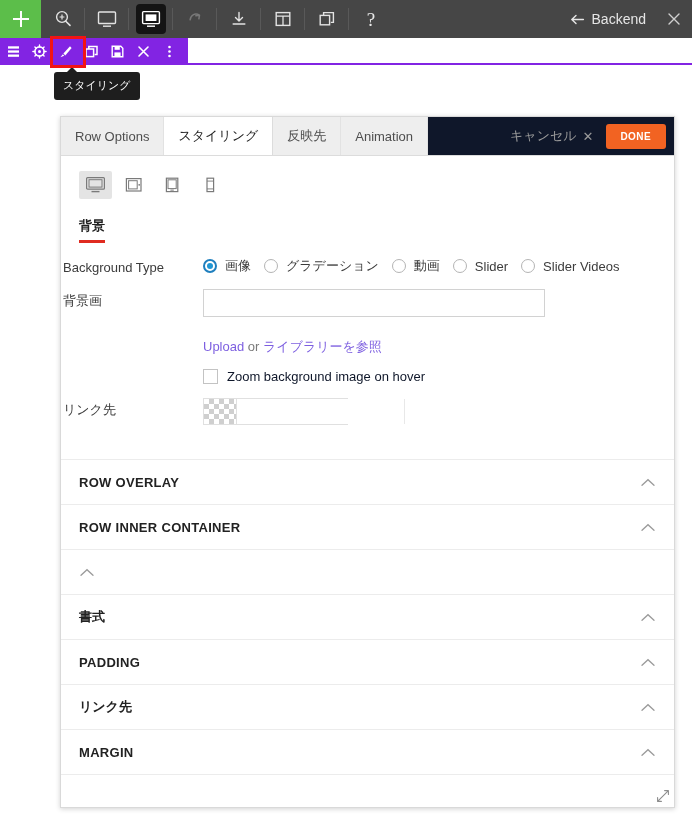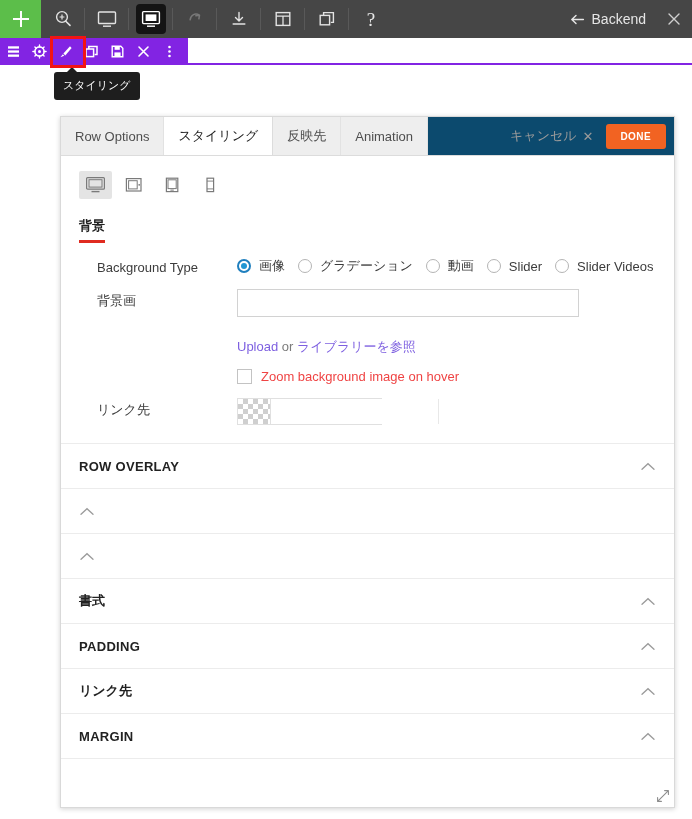--- a/index.html
+++ b/index.html
@@ -163,21 +163,21 @@
     width: 615px;
     height: 692px;
     background: #ffffff;
     border: 1px solid #d9d9d9;
     box-shadow: 0 1px 5px rgba(0,0,0,.18);
     box-sizing: border-box;
     overflow: hidden;
   }
   .panel-head {
     height: 38px;
-    background: #0c4a6e;
+    background: #0f172a;
     border-bottom: 1px solid #dcdcdc;
     display: flex;
     align-items: stretch;
     position: relative;
   }
   .tab {
     padding: 0 14px;
     display: flex;
     align-items: center;
     font-size: 13px;
@@ -240,21 +240,21 @@
   .sec-title {
     display: inline-block;
     font-size: 13px;
     font-weight: bold;
     color: #222;
     padding-bottom: 5px;
     border-bottom: 3px solid #e02b20;
   }
 
   .form {
-    padding: 14px 18px 0 36px;
+    padding: 14px 18px 0 2px;
   }
   .frow {
     display: flex;
     align-items: flex-start;
     margin-bottom: 14px;
   }
   .flabel {
     width: 140px;
     flex: 0 0 140px;
     font-size: 13px;
@@ -321,21 +321,21 @@
     color: #7d5fe0;
     text-decoration: none;
     cursor: pointer;
   }
   .check-line {
     margin-top: 13px;
     display: flex;
     align-items: center;
     gap: 9px;
     font-size: 13px;
-    color: #ef4444;
+    color: #0f172a;
   }
   .cbox {
     width: 15px; height: 15px;
     border: 1px solid #c3c3c3;
     background: #fff;
     box-sizing: border-box;
     flex: 0 0 auto;
   }
 
   
@@ -375,21 +375,21 @@
     border: none;
     background: #fff;
     outline: none;
     font-size: 12px;
     padding: 0 6px;
     font-family: "Liberation Sans", sans-serif;
   }
 
   
   .accordion {
-    margin-top: 18px;
+    margin-top: 34px;
     border-top: 1px solid #ececec;
   }
   .acc-row {
     height: 45px;
     border-bottom: 1px solid #ececec;
     display: flex;
     align-items: center;
     padding: 0 18px;
     box-sizing: border-box;
     cursor: pointer;
@@ -672,20 +672,21 @@
       <div class="acc-row">
         <span class="acc-label">ROW OVERLAY</span>
         <span class="chev">
           <svg width="14" height="9" viewBox="0 0 14 9" aria-hidden="true">
               <path d="M1 7.3 7 1.7l6 5.6" stroke="#9b9b9b" stroke-width="1.3" fill="none" stroke-linecap="round"></path>
             </svg>
         </span>
       </div>
 
       <div class="acc-row">
+        <span class="acc-label">ROW INNER CONTAINER</span>
         <span class="chev">
           <svg width="14" height="9" viewBox="0 0 14 9" aria-hidden="true">
               <path d="M1 7.3 7 1.7l6 5.6" stroke="#9b9b9b" stroke-width="1.3" fill="none" stroke-linecap="round"></path>
             </svg>
         </span>
       </div>
 
       <div class="acc-row">
         <span class="chev">
           <svg width="14" height="9" viewBox="0 0 14 9" aria-hidden="true">

